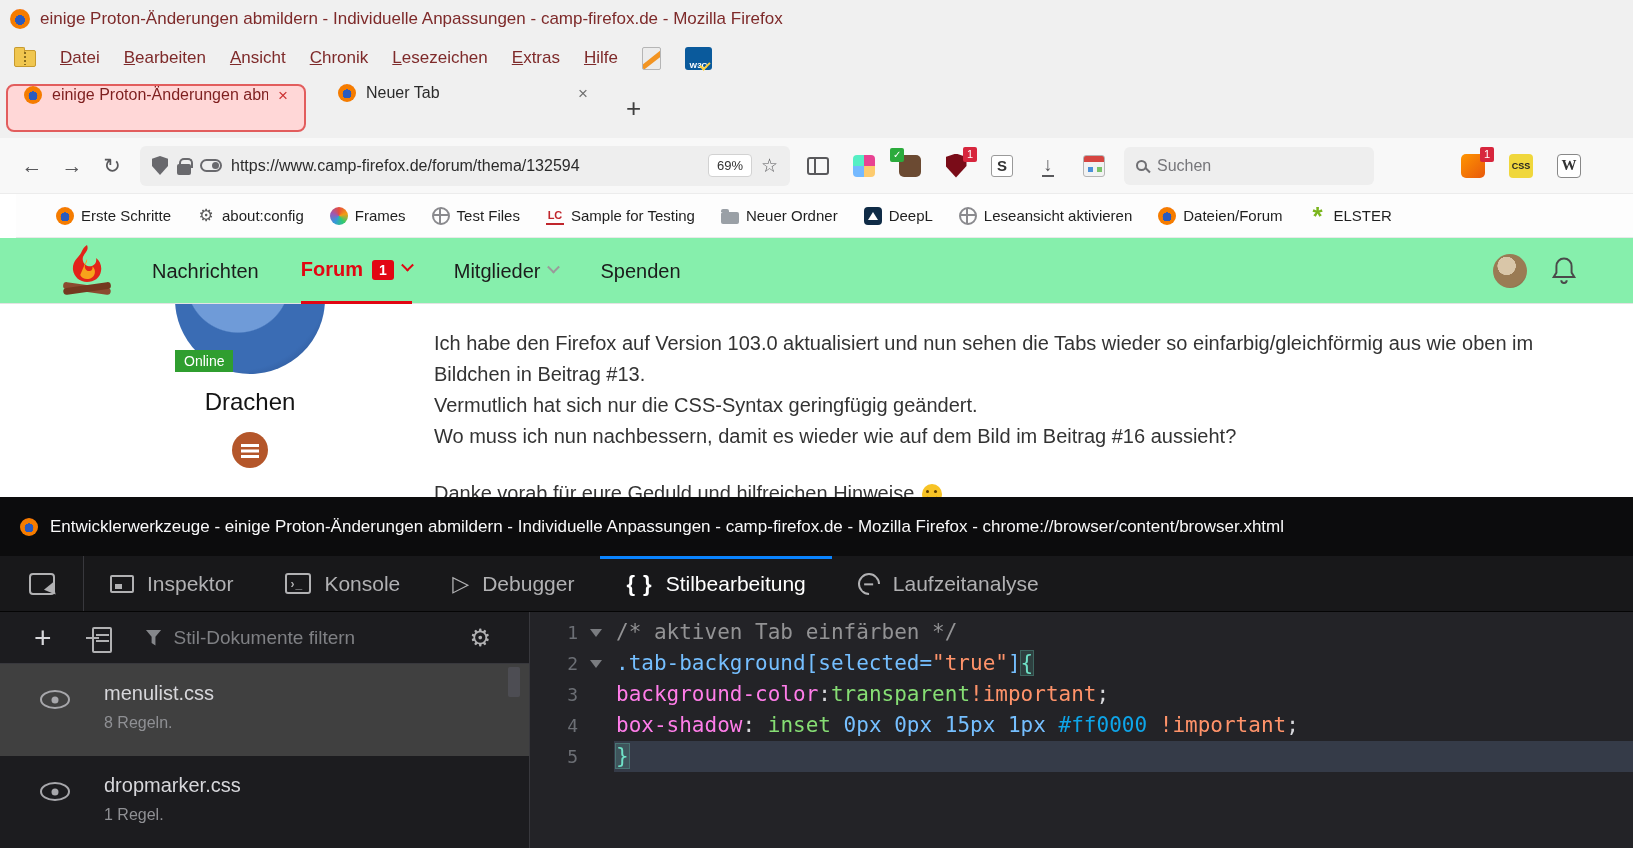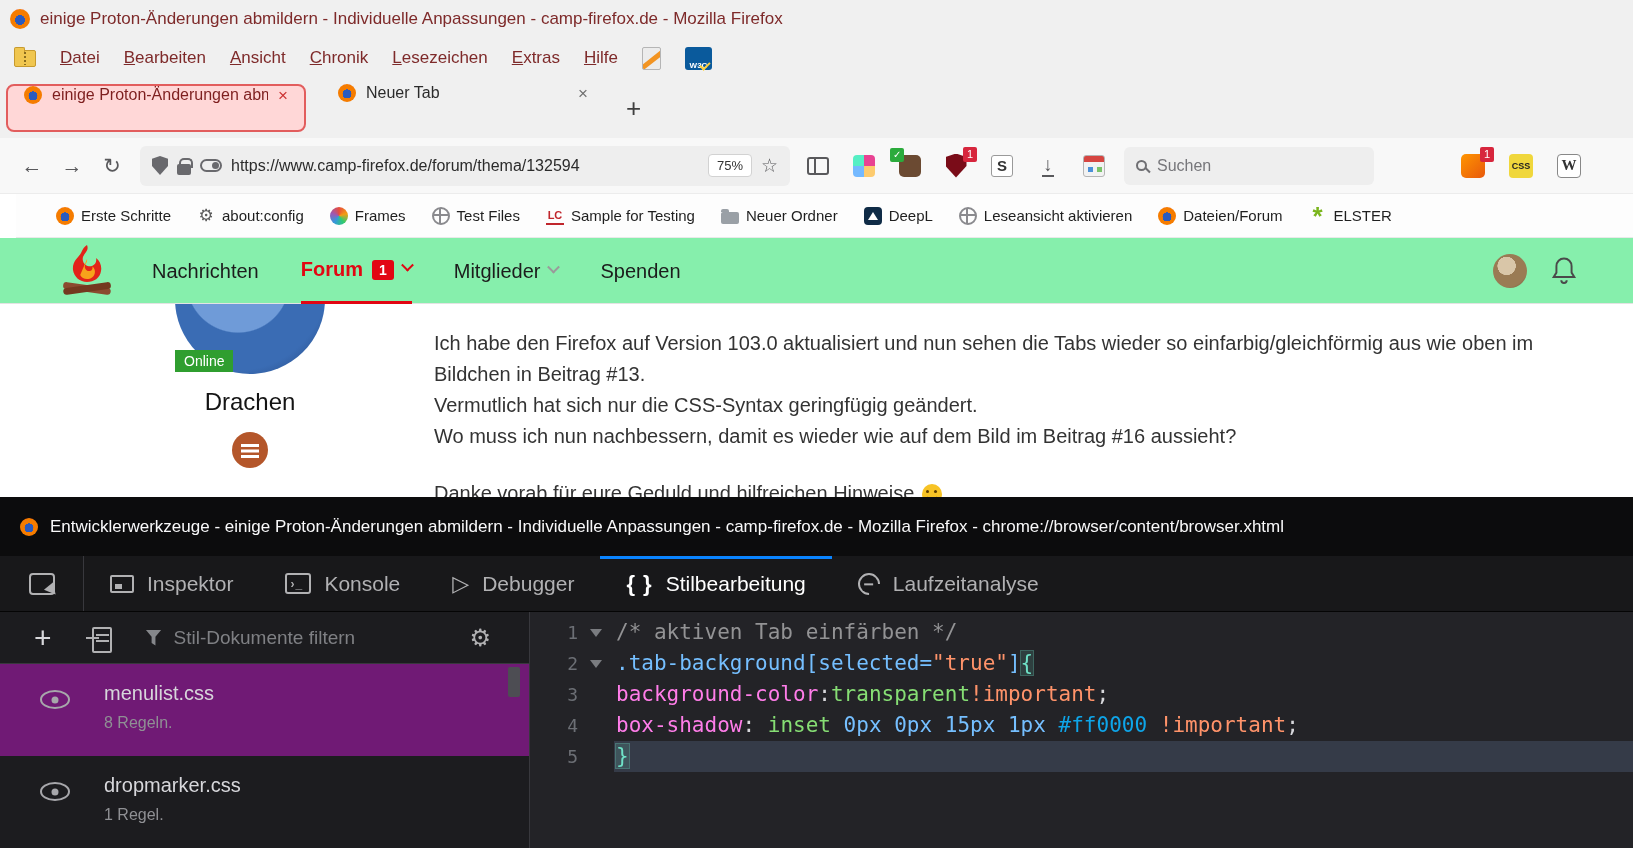--- a/index.html
+++ b/index.html
@@ -137,21 +137,21 @@
 .plus-glyph{font-size:30px;font-weight:300;color:#d7d7db;line-height:1;}
 .import-icon{position:relative;width:26px;height:22px;flex:0 0 auto;}
 .import-icon::before{content:"";position:absolute;right:0;top:0;width:16px;height:22px;border:2px solid #b1b1b3;border-radius:2px;}
 .import-icon::after{content:"";position:absolute;left:0;top:10px;width:13px;height:2px;background:#b1b1b3;box-shadow:10px -3px 0 0 #b1b1b3, 10px 3px 0 0 #b1b1b3;}
 .filter-group{display:flex;align-items:center;gap:12px;}
 .funnel-icon{width:16px;height:16px;background:#85878b;clip-path:polygon(0 0,100% 0,62% 46%,62% 100%,38% 84%,38% 46%);flex:0 0 auto;}
 .filter-input{background:transparent;border:none;outline:none;font-size:19px;color:#d7d7db;width:250px;font-family:"Liberation Sans",sans-serif;}
 .filter-input::placeholder{color:#7f8084;}
 .se-gear{margin-left:auto;font-size:24px;color:#b1b1b3;line-height:1;}
 .sheet{position:relative;padding:18px 0 0 104px;height:92px;}
-.sheet.selected{background:#701a75;}
+.sheet.selected{background:#404040;}
 .eye-icon{position:absolute;left:40px;top:26px;width:30px;height:19px;}
 .eye-icon::before{content:"";position:absolute;inset:0;border:2px solid #a7a7ab;border-radius:50%;}
 .eye-icon::after{content:"";position:absolute;left:50%;top:50%;width:7px;height:7px;border-radius:50%;background:#a7a7ab;transform:translate(-50%,-50%);}
 .sheet-name{font-size:20px;color:#d7d7db;}
 .sheet-rules{font-size:16px;color:#8f9094;margin-top:9px;}
 .se-scroll{position:absolute;right:9px;top:55px;width:12px;height:30px;background:#4d4d53;border-radius:2px;}
 .se-editor{flex:1;background:#232327;padding-top:5px;font-family:"DejaVu Sans Mono",monospace;font-size:21px;overflow:hidden;}
 .code-row{display:flex;height:31px;align-items:center;}
 .ln{width:48px;text-align:right;font-size:18px;color:#6c6f75;flex:0 0 auto;}
 .fold{width:36px;display:flex;align-items:center;justify-content:center;flex:0 0 auto;}
@@ -211,21 +211,21 @@
 
   <div class="navbar">
     <span class="nav-btn">←</span>
     <span class="nav-btn">→</span>
     <span class="nav-btn">↻</span>
     <div class="urlbar">
       <span class="shield-icon"></span>
       <span class="lock-icon"></span>
       <span class="toggle-icon"></span>
       <span class="url-text">https://www.camp-firefox.de/forum/thema/132594</span>
-      <span class="zoom-badge">75%</span>
+      <span class="zoom-badge">69%</span>
       <span class="star-glyph">☆</span>
     </div>
     <div class="ext-row">
       <span class="ext">
           <span class="sidebar-icon"></span>
         </span>
       <span class="ext">
           <span class="palette-icon"></span>
         </span>
       <span class="ext">

